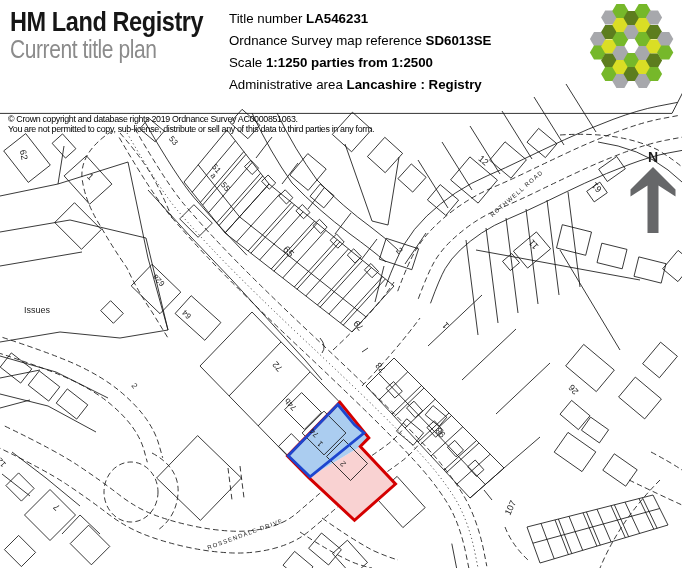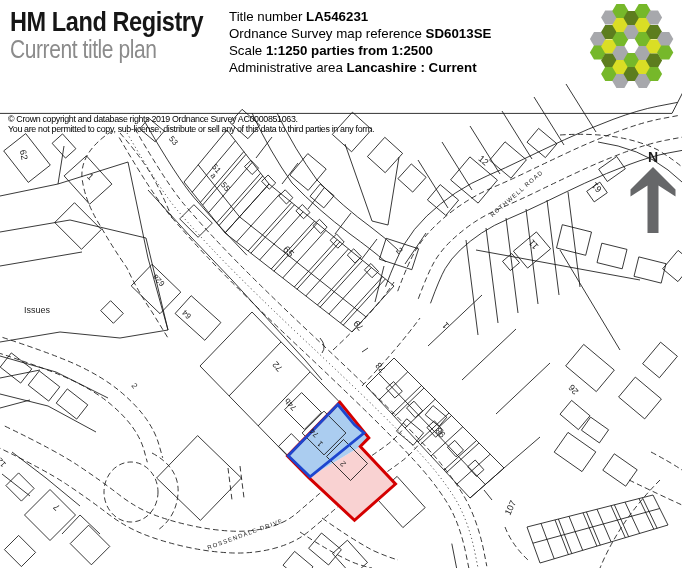--- a/index.html
+++ b/index.html
@@ -1,28 +1,28 @@
 <!DOCTYPE html>
 <html><head><meta charset="utf-8"><style>
  html,body{margin:0;padding:0;width:682px;height:568px;background:#fff;overflow:hidden}
  body{font-family:"Liberation Sans",sans-serif;position:relative}
  .hdr1{position:absolute;left:10px;top:6px;font-size:28px;font-weight:700;color:#161616;transform:scaleX(.84);transform-origin:0 0;letter-spacing:-.5px}
  .hdr2{position:absolute;left:10px;top:35px;font-size:25px;color:#8b8b8b;transform:scaleX(.84);transform-origin:0 0;letter-spacing:-.5px}
- .info{position:absolute;left:229px;top:8px;font-size:13.3px;color:#000;line-height:17px}
+ .info{position:absolute;left:229px;top:8px;font-size:13.3px;color:#000;line-height:22px}
  .cp{position:absolute;left:8px;font-size:8.9px;color:#000;letter-spacing:-0.33px}
 </style></head><body>
 
 <div class="hdr1">HM Land Registry</div>
 
 <div class="hdr2">Current title plan</div>
 
 <div class="info">Title number <b>LA546231</b><br>
 Ordnance Survey map reference <b>SD6013SE</b><br>
 Scale <b>1:1250 parties from 1:2500</b><br>
-Administrative area <b>Lancashire : Current</b></div>
+Administrative area <b>Lancashire : Registry</b></div>
 <svg width="682" height="568" viewBox="0 0 682 568" style="position:absolute;left:0;top:0">
     <g>
       <polygon points="606.1,39.0 602.0,46.0 594.0,46.0 589.9,39.0 594.0,32.0 602.0,32.0" fill="#a7a8ac"></polygon>
       <polygon points="606.1,52.5 602.0,59.5 594.0,59.5 589.9,52.5 594.0,45.5 602.0,45.5" fill="#76b82a"></polygon>
       <polygon points="617.3,17.5 613.2,24.5 605.2,24.5 601.1,17.5 605.2,10.5 613.2,10.5" fill="#a7a8ac"></polygon>
       <polygon points="617.3,32.0 613.2,39.0 605.2,39.0 601.1,32.0 605.2,25.0 613.2,25.0" fill="#5d7d1e"></polygon>
       <polygon points="617.3,46.5 613.2,53.5 605.2,53.5 601.1,46.5 605.2,39.5 613.2,39.5" fill="#dade25"></polygon>
       <polygon points="617.3,60.5 613.2,67.5 605.2,67.5 601.1,60.5 605.2,53.5 613.2,53.5" fill="#5d7d1e"></polygon>
       <polygon points="617.3,74.0 613.2,81.0 605.2,81.0 601.1,74.0 605.2,67.0 613.2,67.0" fill="#76b82a"></polygon>
       <polygon points="628.5,11.0 624.4,18.0 616.4,18.0 612.3,11.0 616.4,4.0 624.4,4.0" fill="#76b82a"></polygon>

